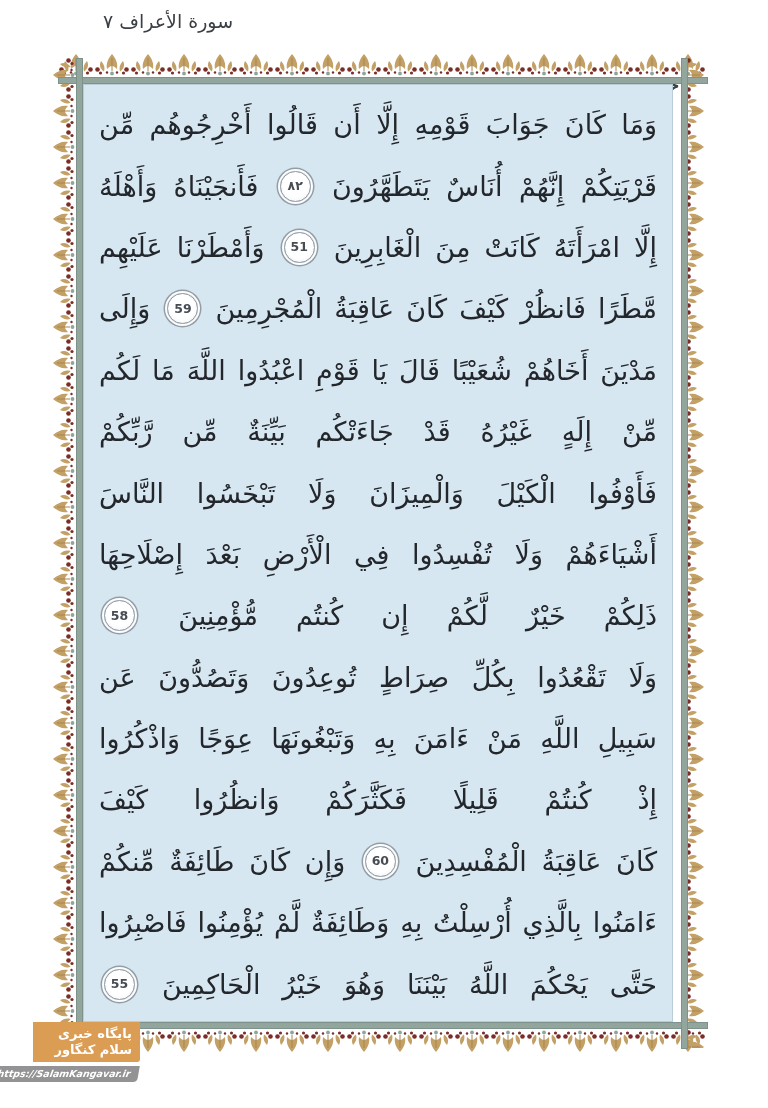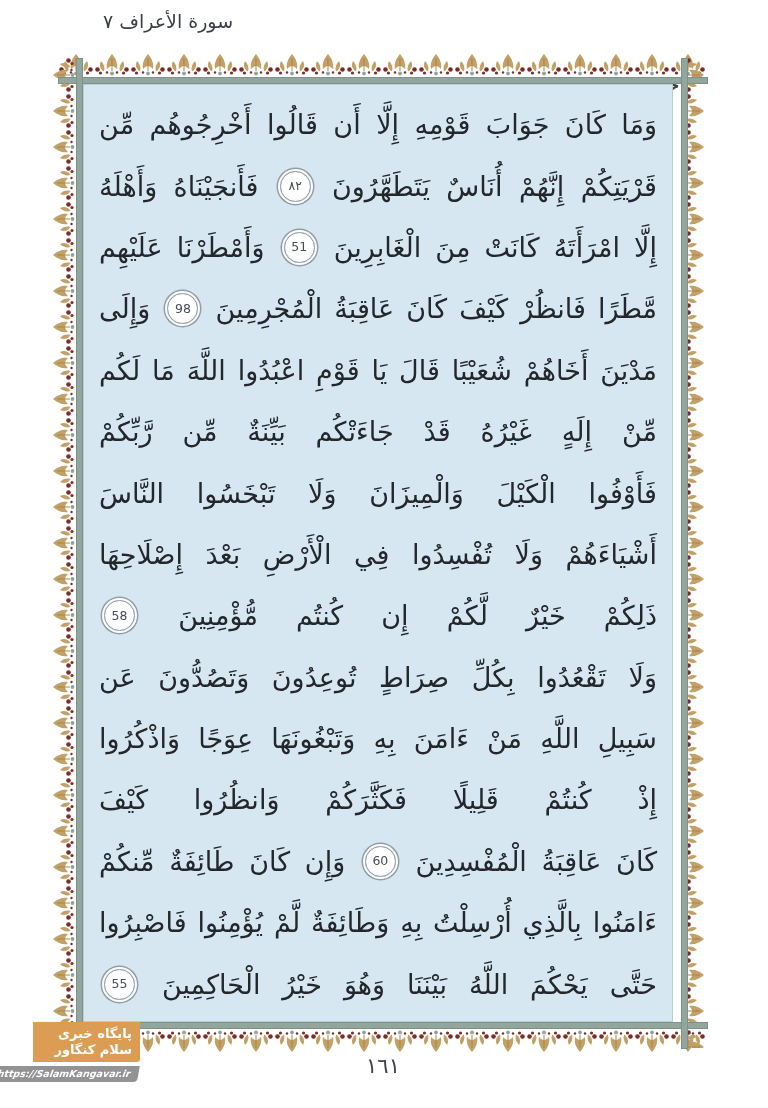--- a/index.html
+++ b/index.html
@@ -49,20 +49,21 @@
     height:61.4px;white-space:nowrap;direction:rtl;
   }
   .word{font-size:27px;line-height:1;color:var(--text);}
   .ayah-marker{
     display:inline-flex;align-items:center;justify-content:center;flex:0 0 auto;
     width:29px;height:29px;border-radius:50%;
     background:radial-gradient(circle at 50% 45%,#ffffff 55%,#e9eef1 100%);
     border:1px solid var(--marker_ring);
     box-shadow:0 0 0 2px #fdfdfd,0 0 0 3.5px var(--marker_ring);
     margin:0 5px;
+    font-weight:bold;
   }
   .ayah-num{font-size:12.5px;color:#474d53;line-height:1;}
 
   
   .page-number{
     position:absolute;left:58px;top:1054px;width:650px;text-align:center;
     font-size:21px;color:var(--page_number);letter-spacing:2px;
   }
 
   
@@ -249,21 +250,21 @@
           <span class="word">عَلَيْهِم</span>
         </div>
         <div class="line">
           <span class="word">مَّطَرًا</span>
           <span class="word">فَانظُرْ</span>
           <span class="word">كَيْفَ</span>
           <span class="word">كَانَ</span>
           <span class="word">عَاقِبَةُ</span>
           <span class="word">الْمُجْرِمِينَ</span>
           <span class="ayah-marker">
-            <span class="ayah-num">98</span>
+            <span class="ayah-num">59</span>
           </span>
           <span class="word">وَإِلَى</span>
         </div>
         <div class="line">
           <span class="word">مَدْيَنَ</span>
           <span class="word">أَخَاهُمْ</span>
           <span class="word">شُعَيْبًا</span>
           <span class="word">قَالَ</span>
           <span class="word">يَا</span>
           <span class="word">قَوْمِ</span>
@@ -367,20 +368,19 @@
           <span class="word">وَهُوَ</span>
           <span class="word">خَيْرُ</span>
           <span class="word">الْحَاكِمِينَ</span>
           <span class="ayah-marker">
             <span class="ayah-num">55</span>
           </span>
         </div>
       </div>
   </div>
 
-  <div class="page-number">١٦١</div>
 
   <div class="watermark">
     <div><span class="wm-title">پایگاه خبری سلام کنگاور</span></div>
     <div><span class="wm-url">https://SalamKangavar.ir</span></div>
   </div>
 
 </div>
 
 </body></html>

